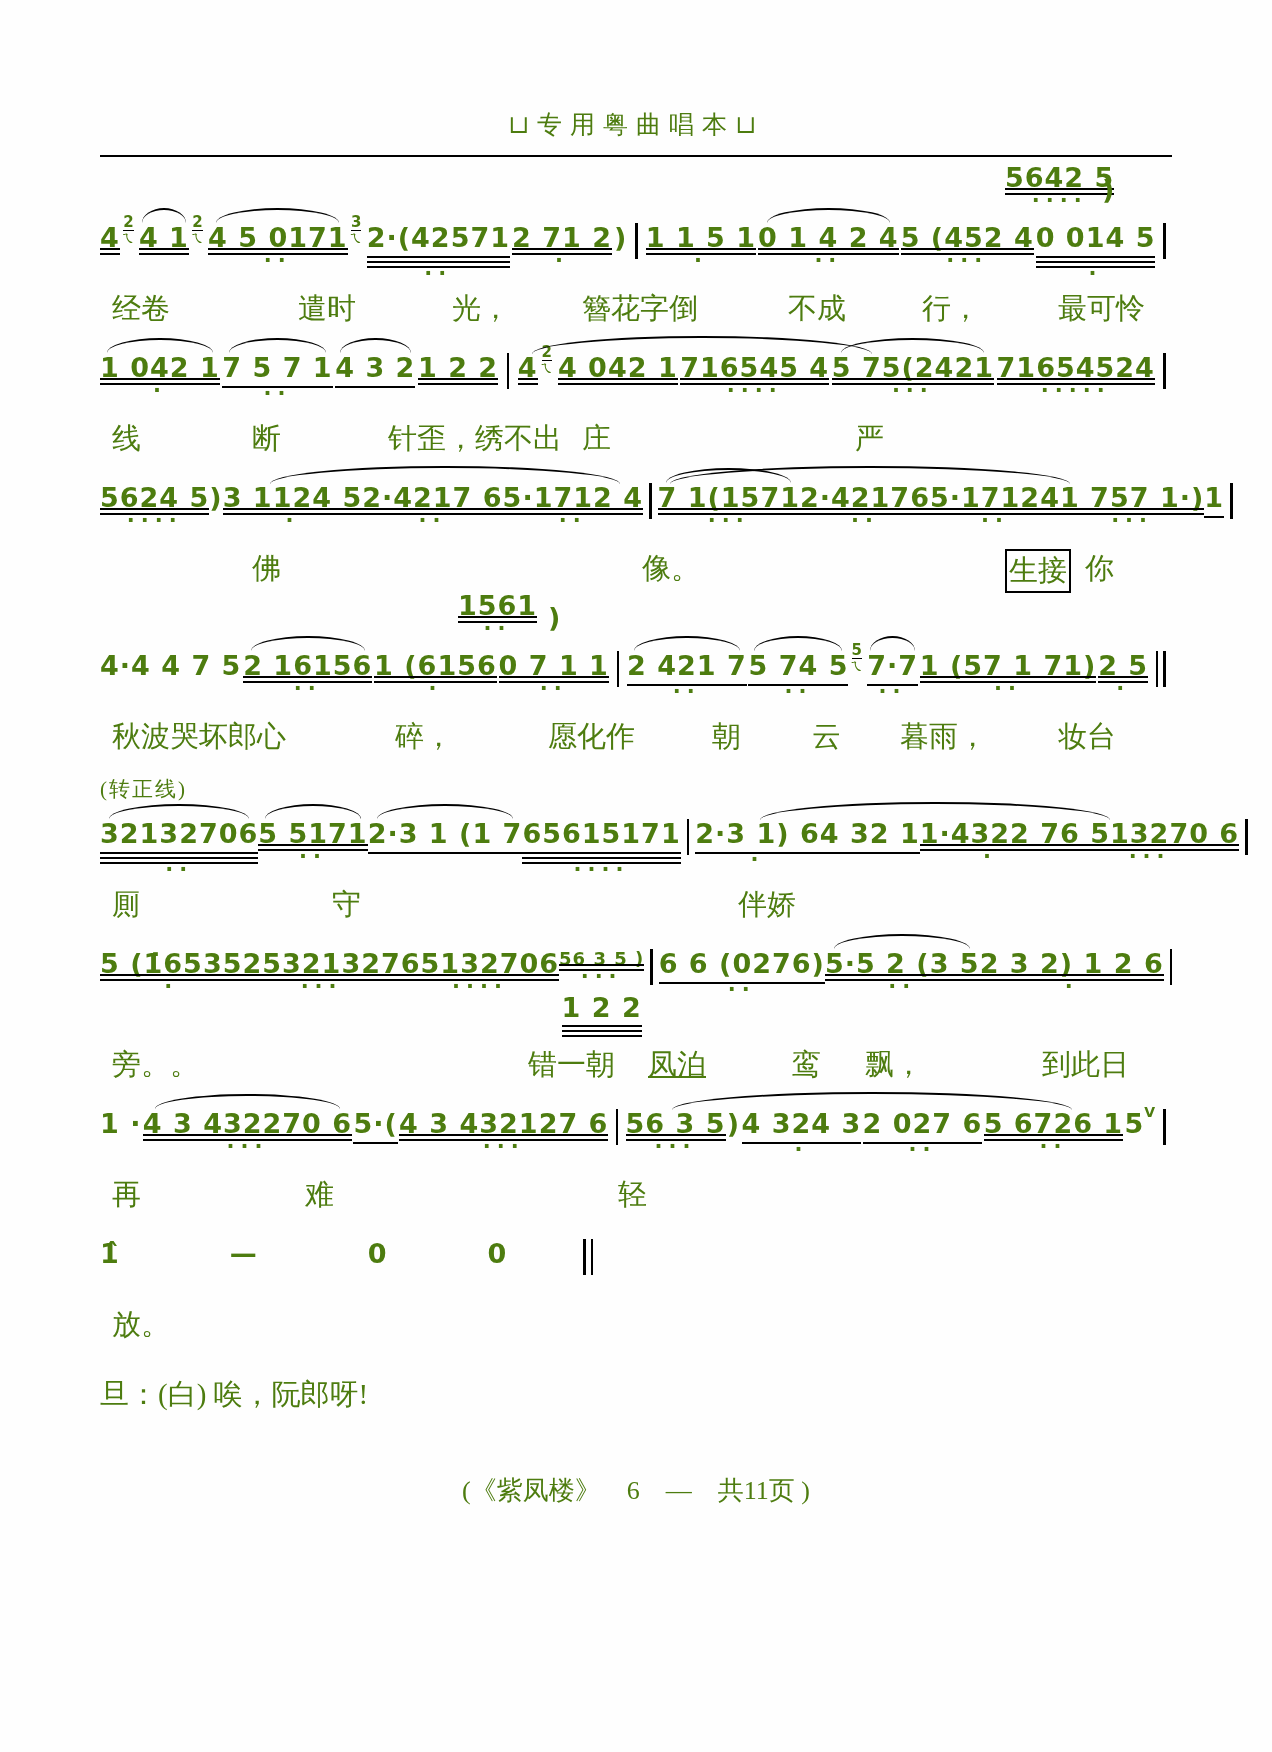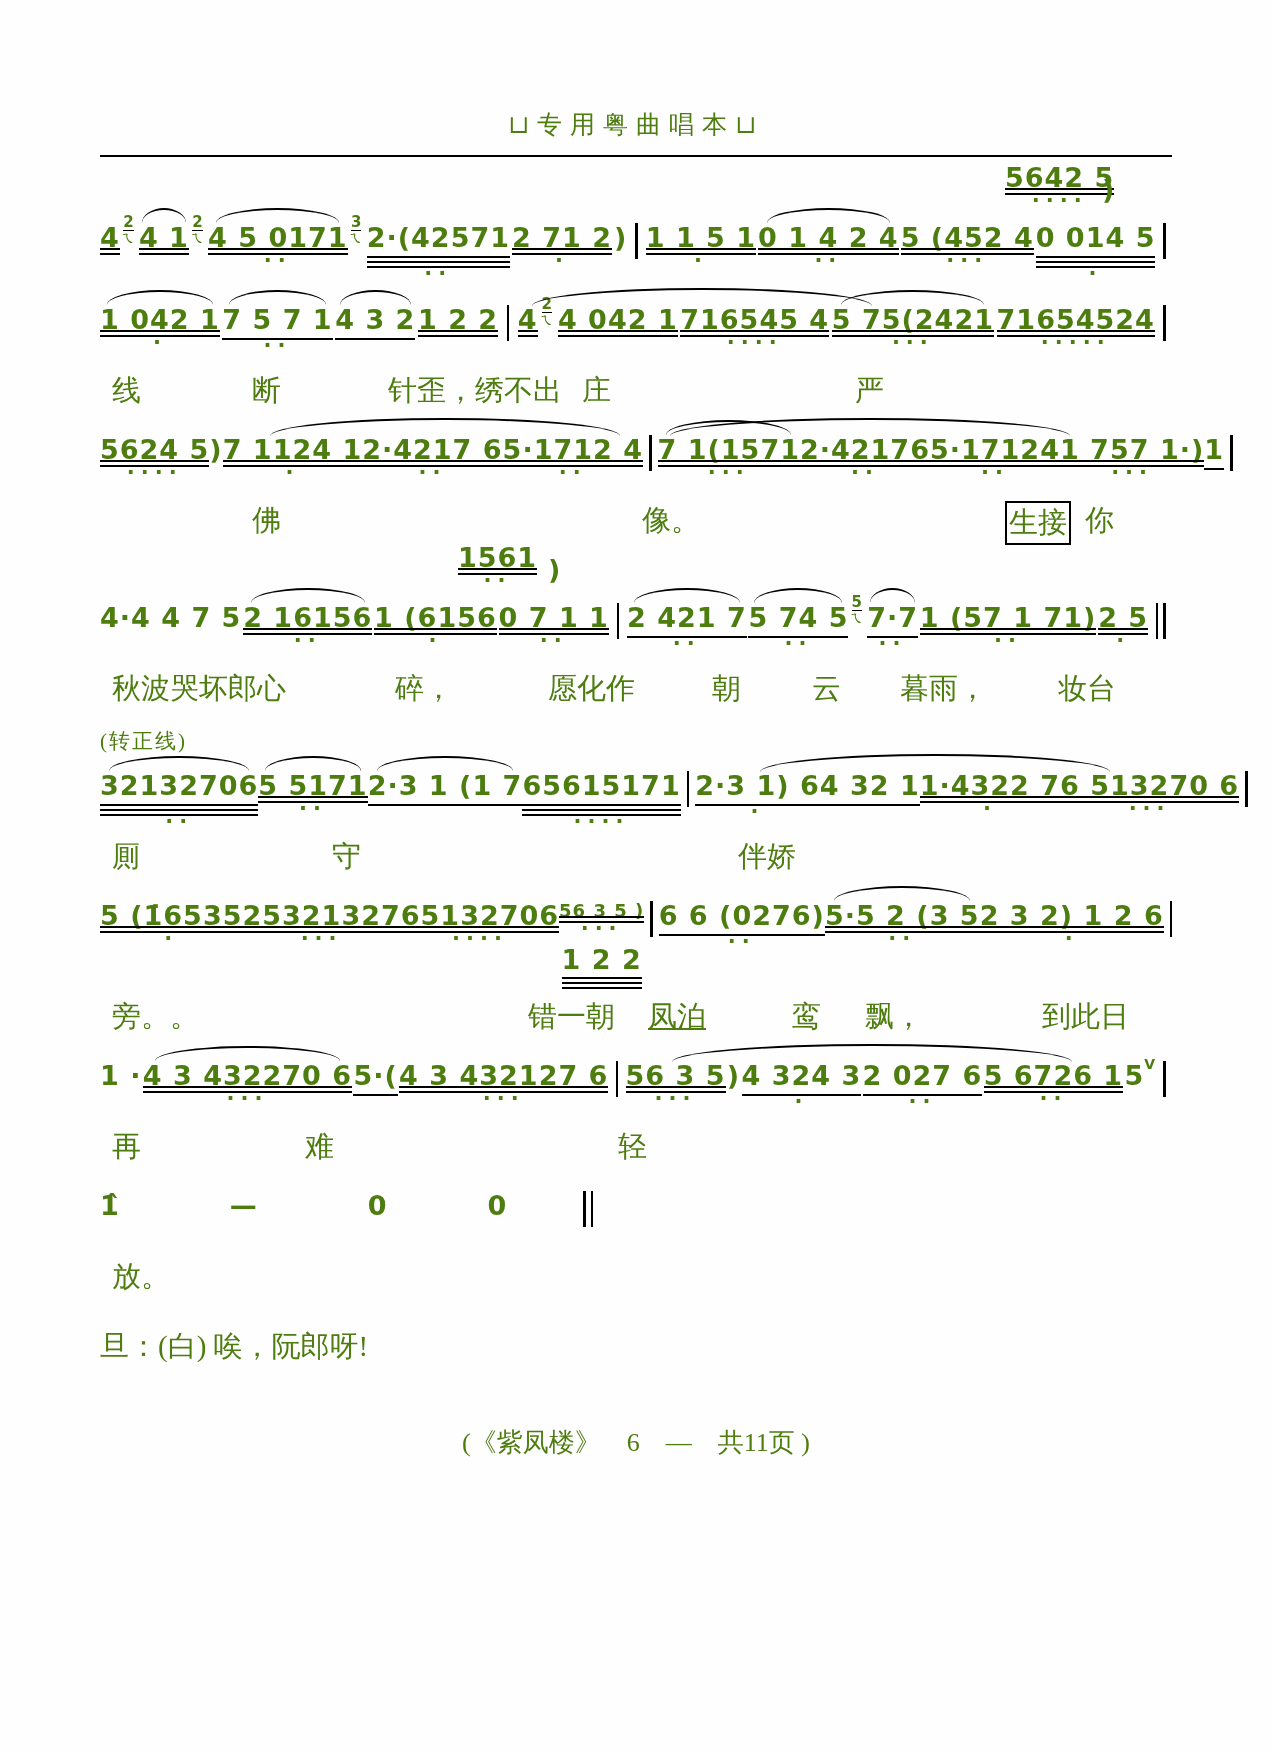--- a/index.html
+++ b/index.html
@@ -90,20 +90,29 @@
             <i class="bar"></i>
           </span>
           <span class="segwrap"><span class="txt u2">1 1 5 1</span><i class="dots">·</i></span>
           <span class="segwrap"><i class="slur"></i><span class="txt u2">0 1 4 2 4</span><i class="dots">··</i></span>
           <span class="segwrap"><span class="txt u2">5 (452 4</span><i class="dots">···</i></span>
           <span class="segwrap"><span class="txt u3">0 014 5</span><i class="dots">·</i></span>
           <span class="barwrap">
             <i class="bar"></i>
           </span>
         </div>
+        <div class="lyrics-row">
+          <span class="lyric" style="left: 12px;">经卷</span>
+          <span class="lyric" style="left: 198px;">遣时</span>
+          <span class="lyric" style="left: 352px;">光，</span>
+          <span class="lyric" style="left: 482px;">簪花字倒</span>
+          <span class="lyric" style="left: 688px;">不成</span>
+          <span class="lyric" style="left: 822px;">行，</span>
+          <span class="lyric" style="left: 958px;">最可怜</span>
+        </div>
       </div>
       <div class="system">
         <div class="music-row">
           <i class="lslur" style="left: 432px; width: 340px;"></i>
           <span class="segwrap"><i class="slur"></i><span class="txt u2">1 042 1</span><i class="dots">·</i></span>
           <span class="segwrap"><i class="slur"></i><span class="txt u1">7 5 7 1</span><i class="dots">··</i></span>
           <span class="segwrap"><i class="slur"></i><span class="txt u1">4 3 2</span></span>
           <span class="segwrap"><span class="txt u2">1 2 2</span></span>
           <span class="barwrap">
             <i class="bar"></i>
@@ -128,21 +137,21 @@
           <span class="lyric" style="left: 482px;">庄</span>
           <span class="lyric" style="left: 755px;">严</span>
         </div>
       </div>
       <div class="system">
         <div class="music-row">
           <i class="lslur" style="left: 170px; width: 350px;"></i>
           <i class="lslur" style="left: 570px; width: 400px;"></i>
           <span class="segwrap"><span class="txt u2">5624 5</span><i class="dots">····</i></span>
           <span class="segwrap"><span class="txt">)</span></span>
-          <span class="segwrap"><span class="txt u2">7 1124 1</span><i class="dots">·</i></span>
+          <span class="segwrap"><span class="txt u2">3 1124 5</span><i class="dots">·</i></span>
           <span class="segwrap"><span class="txt u2">2·4217 6</span><i class="dots">··</i></span>
           <span class="segwrap"><span class="txt u2">5·1712 4</span><i class="dots">··</i></span>
           <span class="barwrap">
             <i class="bar"></i>
           </span>
           <span class="segwrap"><i class="slur"></i><span class="txt u2">7 1(1571</span><i class="dots">···</i></span>
           <span class="segwrap"><span class="txt u2">2·42176</span><i class="dots">··</i></span>
           <span class="segwrap"><span class="txt u2">5·17124</span><i class="dots">··</i></span>
           <span class="segwrap"><span class="txt u2">1 757 1·)</span><i class="dots">···</i></span>
           <span class="segwrap"><span class="txt u1">1</span></span>

